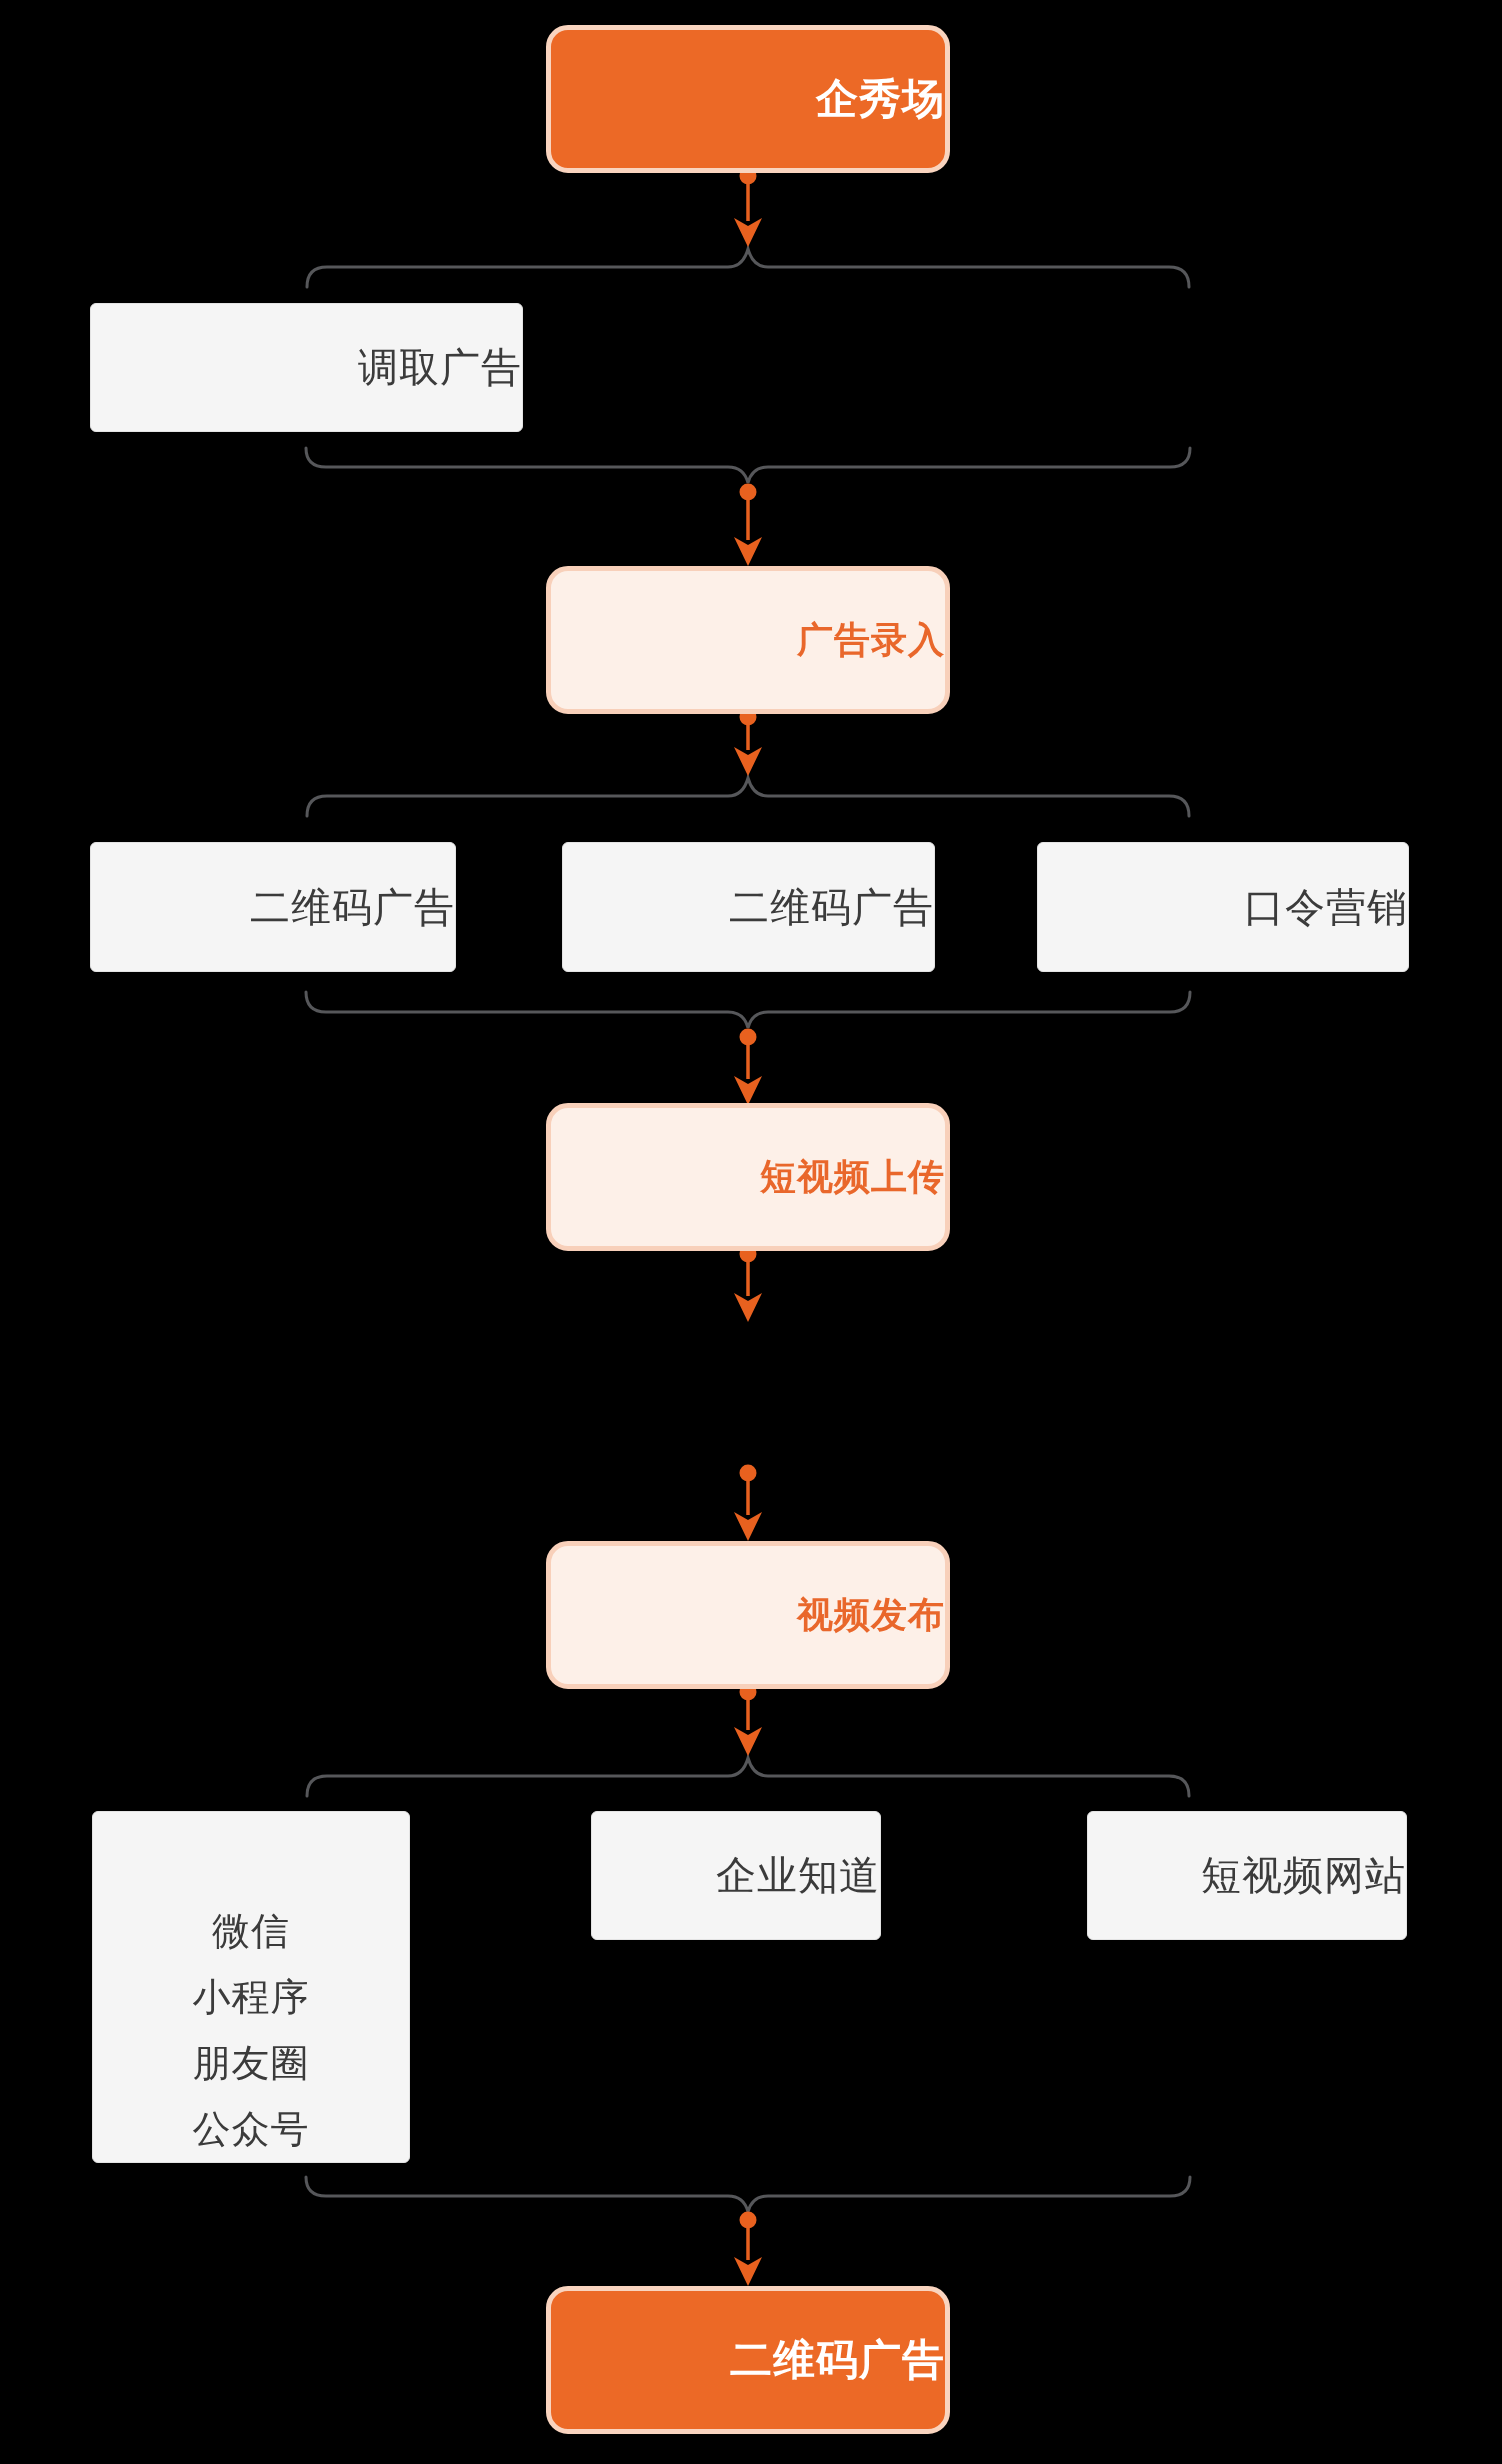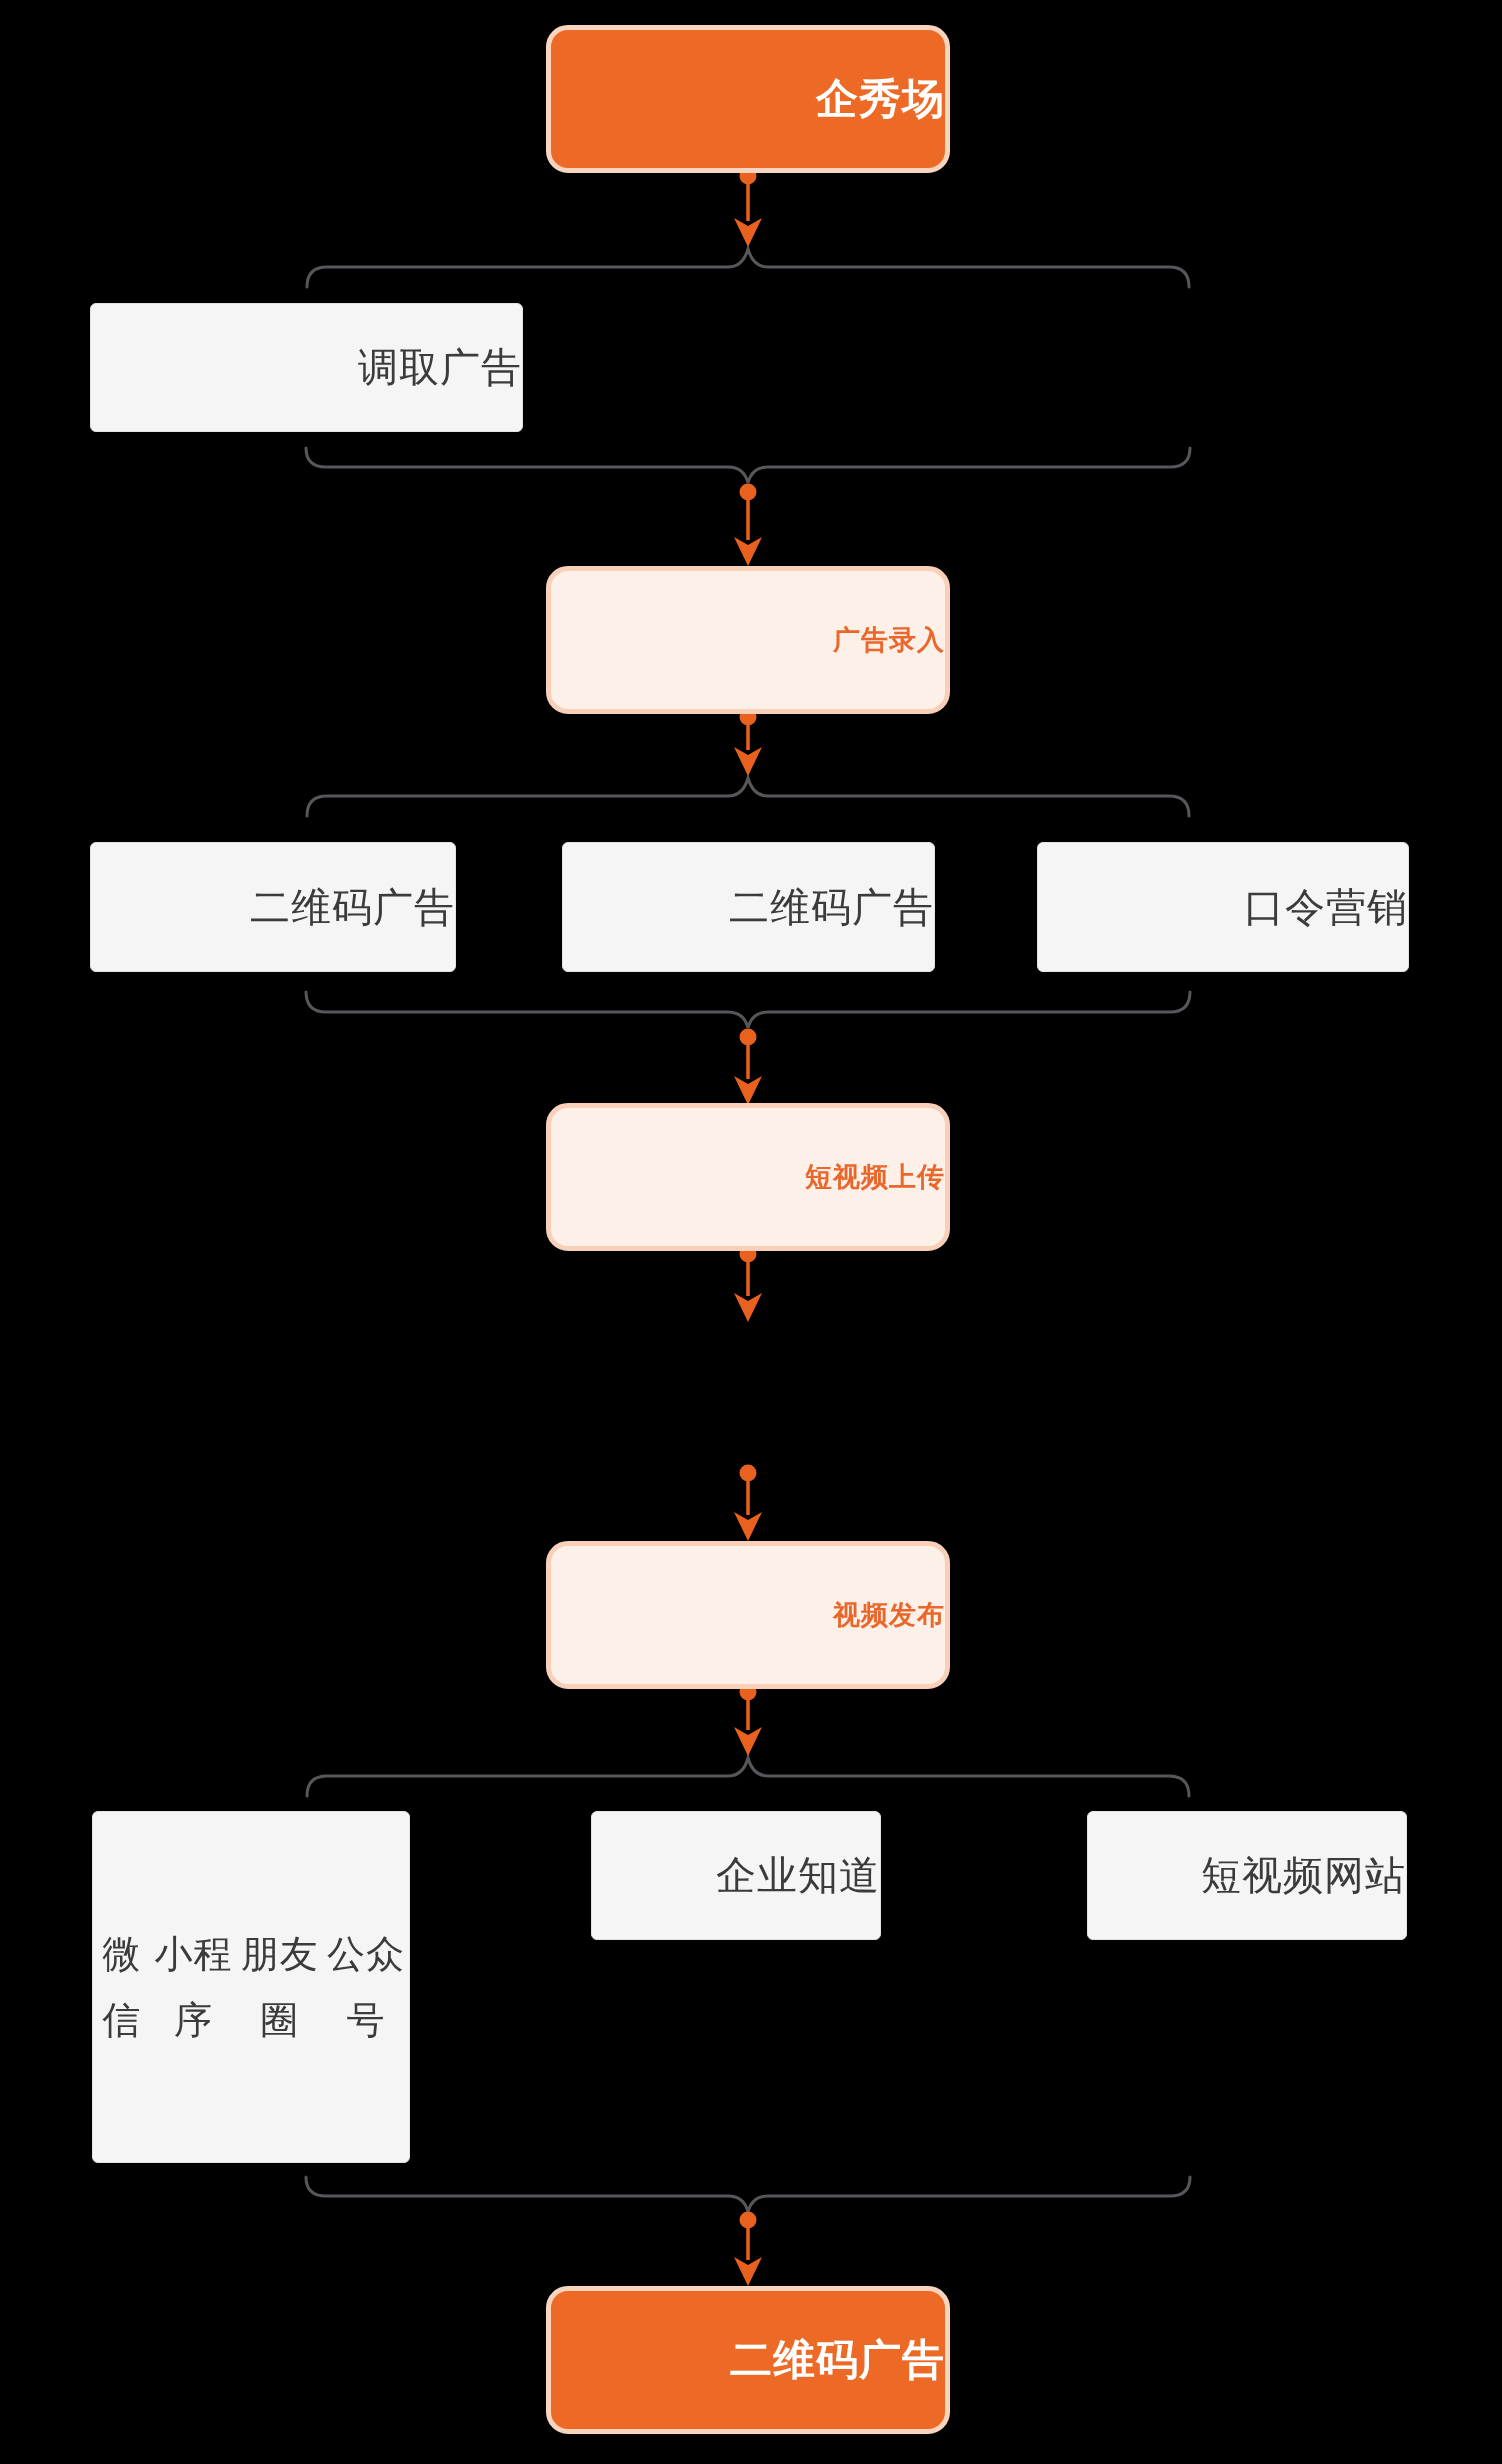--- a/index.html
+++ b/index.html
@@ -20,29 +20,29 @@
   }
   .node.primary{
     background:var(--node_orange,#EC6926);
     border:5px solid var(--node_orange_border,#F9D4BF);
     border-radius:22px;color:#fff;font-size:42px;font-weight:bold;
   }
   .node.soft{
     background:var(--soft_fill,#FDF0E8);
     border:5px solid var(--soft_border,#F8D0BA);
     border-radius:22px;color:var(--soft_text,#E9672B);
-    font-size:27px;font-weight:bold;
+    font-size:36px;font-weight:bold;
   }
   .node.plain{
     background:var(--plain_fill,#F5F5F5);
     border:1px solid var(--plain_border,#E3E3E3);
     border-radius:6px;color:var(--plain_text,#3B3B3B);
     font-size:40px;box-shadow:3px 4px 9px rgba(0,0,0,.5);
   }
-  .node.multi{flex-direction:row;}
+  .node.multi{flex-direction:column;}
   .node.multi span{display:block;line-height:66px;font-size:38px;}
 </style>
 </head>
 <body>
 
 <div class="stage">
 
   <svg class="connectors" viewBox="0 0 1502 2464">
 
     <path class="brace" d="M 307 287 Q 307 267 327 267 L 728 267 Q 743 267 748 249 Q 753 267 768 267 L 1169 267 Q 1189 267 1189 287"></path>

